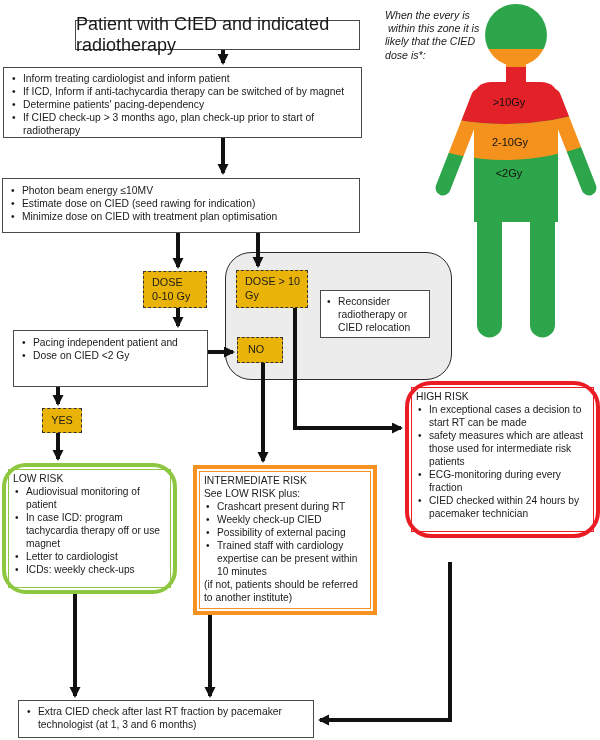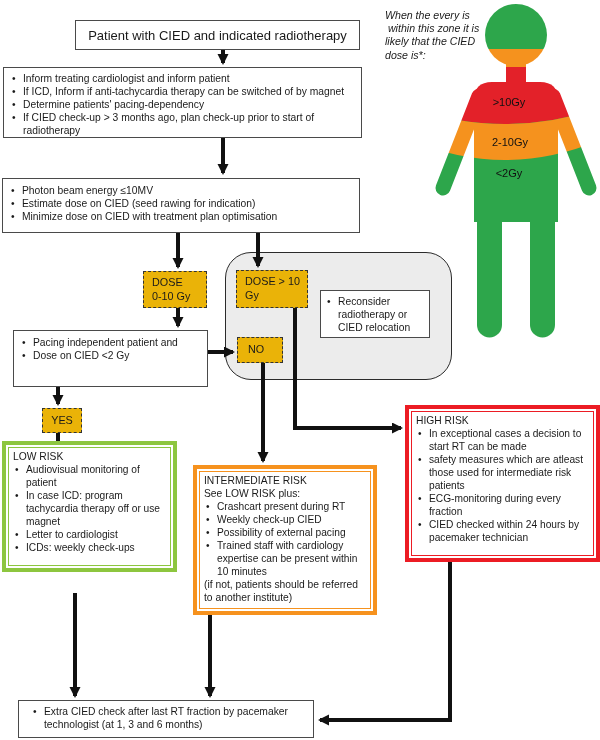--- a/index.html
+++ b/index.html
@@ -14,21 +14,21 @@
   .dashed-node{position:absolute;box-sizing:border-box;background:#eab308;border:1.6px dashed #333;
                font-size:10.8px;line-height:14px;}
   .panel{position:absolute;box-sizing:border-box;background:#ececec;border:1.3px solid #2b2b2b;border-radius:26px;}
   .risk{position:absolute;box-sizing:border-box;border:4px solid #999;background:#fff;padding:2px;}
   .risk-inner{box-sizing:border-box;height:100%;border:1px solid #999;padding:2px 4px;
               font-size:10.2px;line-height:13px;}
   .risk-inner .bullets{font-size:10.2px;line-height:13px;}
   .caption{position:absolute;font-style:italic;font-size:10.6px;line-height:13.2px;}
   .caption div{white-space:pre;}
   svg.layer{position:absolute;left:0;top:0;pointer-events:none;}
-  .title-node{display:flex;align-items:center;justify-content:center;font-size:13px;}
+  .title-node{display:flex;align-items:center;justify-content:center;font-size:18px;}
 </style>
 </head>
 <body>
 
 <div id="canvas">
 
   <div class="panel" style="left:225px;top:252px;width:227px;height:128px;"></div>
 
   <svg class="layer" width="600" height="740">
     <defs>
@@ -94,21 +94,21 @@
     <ul class="bullets">
       <li>Pacing independent patient and</li>
       <li>Dose on CIED &lt;2 Gy</li>
     </ul>
   </div>
 
   <div class="dashed-node" style="left:237px;top:337px;width:46px;height:26px;padding:4px 0 0 10px;">NO</div>
 
   <div class="dashed-node" style="left:42px;top:408px;width:40px;height:25px;padding-top:4px;text-align:center;">YES</div>
 
-  <div class="risk" style="left: 2px; top: 441px; width: 175px; height: 131px; border-color: rgb(141, 198, 63);">
+  <div class="risk" style="left: 2px; top: 463px; width: 175px; height: 131px; border-color: rgb(141, 198, 63); border-radius: 24px;">
     <div class="risk-inner" style="border-color: rgb(141, 198, 63);">
       <div class="plain">LOW RISK</div>
       <ul class="bullets">
         <li>Audiovisual monitoring of patient</li>
         <li>In case ICD: program tachycardia therapy off or use magnet</li>
         <li>Letter to cardiologist</li>
         <li>ICDs: weekly check-ups</li>
       </ul>
     </div>
   </div>
@@ -120,33 +120,33 @@
       <ul class="bullets">
         <li>Crashcart present during RT</li>
         <li>Weekly check-up CIED</li>
         <li>Possibility of external pacing</li>
         <li>Trained staff with cardiology expertise can be present within 10 minutes</li>
       </ul>
       <div class="plain">(if not, patients should be referred to another institute)</div>
     </div>
   </div>
 
-  <div class="risk" style="left: 405px; top: 405px; width: 195px; height: 157px; border-color: rgb(236, 28, 36);">
+  <div class="risk" style="left: 405px; top: 381px; width: 195px; height: 157px; border-color: rgb(236, 28, 36); border-radius: 26px;">
     <div class="risk-inner" style="border-color: rgb(236, 28, 36);">
       <div class="plain">HIGH RISK</div>
       <ul class="bullets">
         <li>In exceptional cases a decision to start RT can be made</li>
         <li>safety measures which are atleast those used for intermediate risk patients</li>
         <li>ECG-monitoring during every fraction</li>
         <li>CIED checked within 24 hours by pacemaker technician</li>
       </ul>
     </div>
   </div>
 
-  <div class="node" style="left:18px;top:700px;width:296px;height:38px;padding:4px 4px 0 12px;">
+  <div class="node" style="left:18px;top:700px;width:296px;height:38px;padding:4px 4px 0 6px;">
     <ul class="bullets">
       <li>Extra CIED check after last RT fraction by pacemaker technologist (at 1, 3 and 6 months)</li>
     </ul>
   </div>
 
   <svg class="abs" style="left:410px;top:0px;" width="190" height="345" viewBox="0 0 190 345">
     <defs>
       <mask id="bodymask" maskUnits="userSpaceOnUse" x="0" y="0" width="190" height="345">
         <circle cx="106" cy="35" r="31" fill="#fff"></circle>
         <rect x="96" y="56" width="20" height="32" fill="#fff"></rect>

